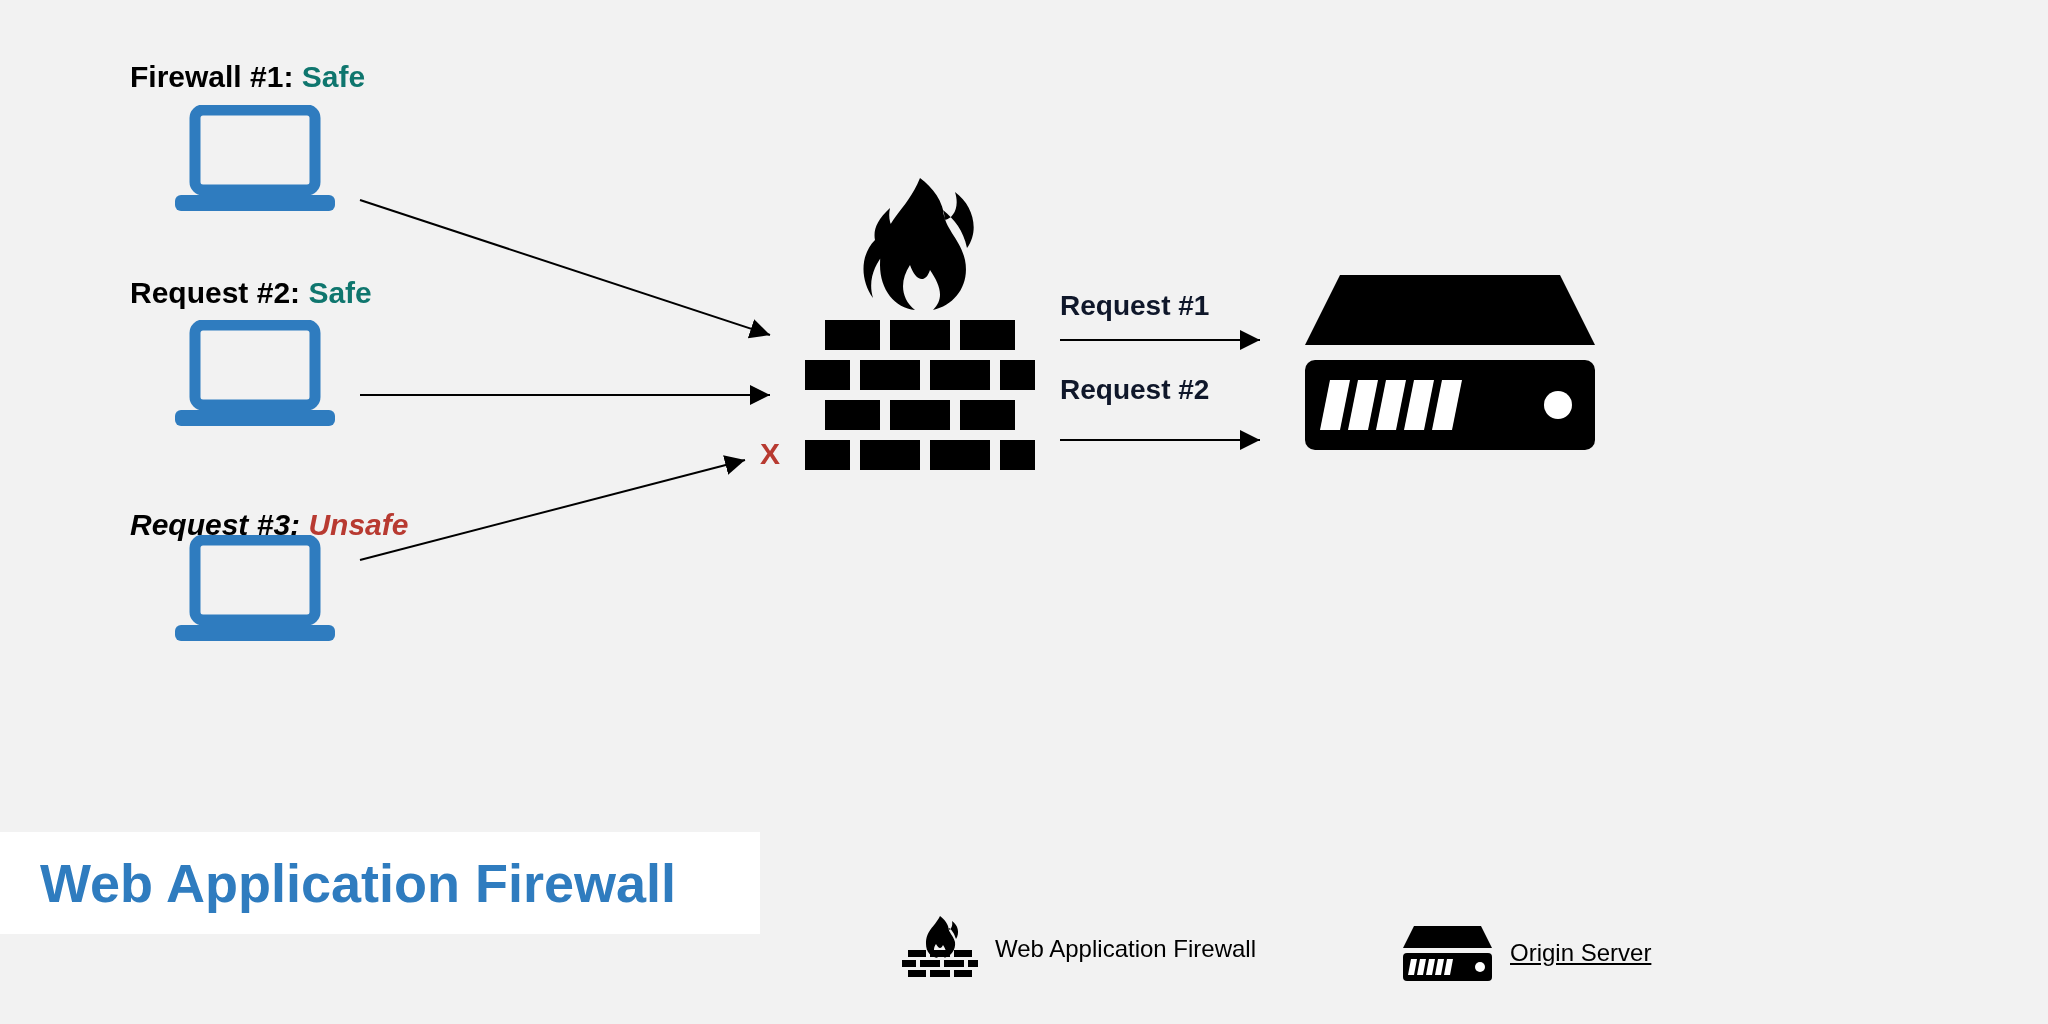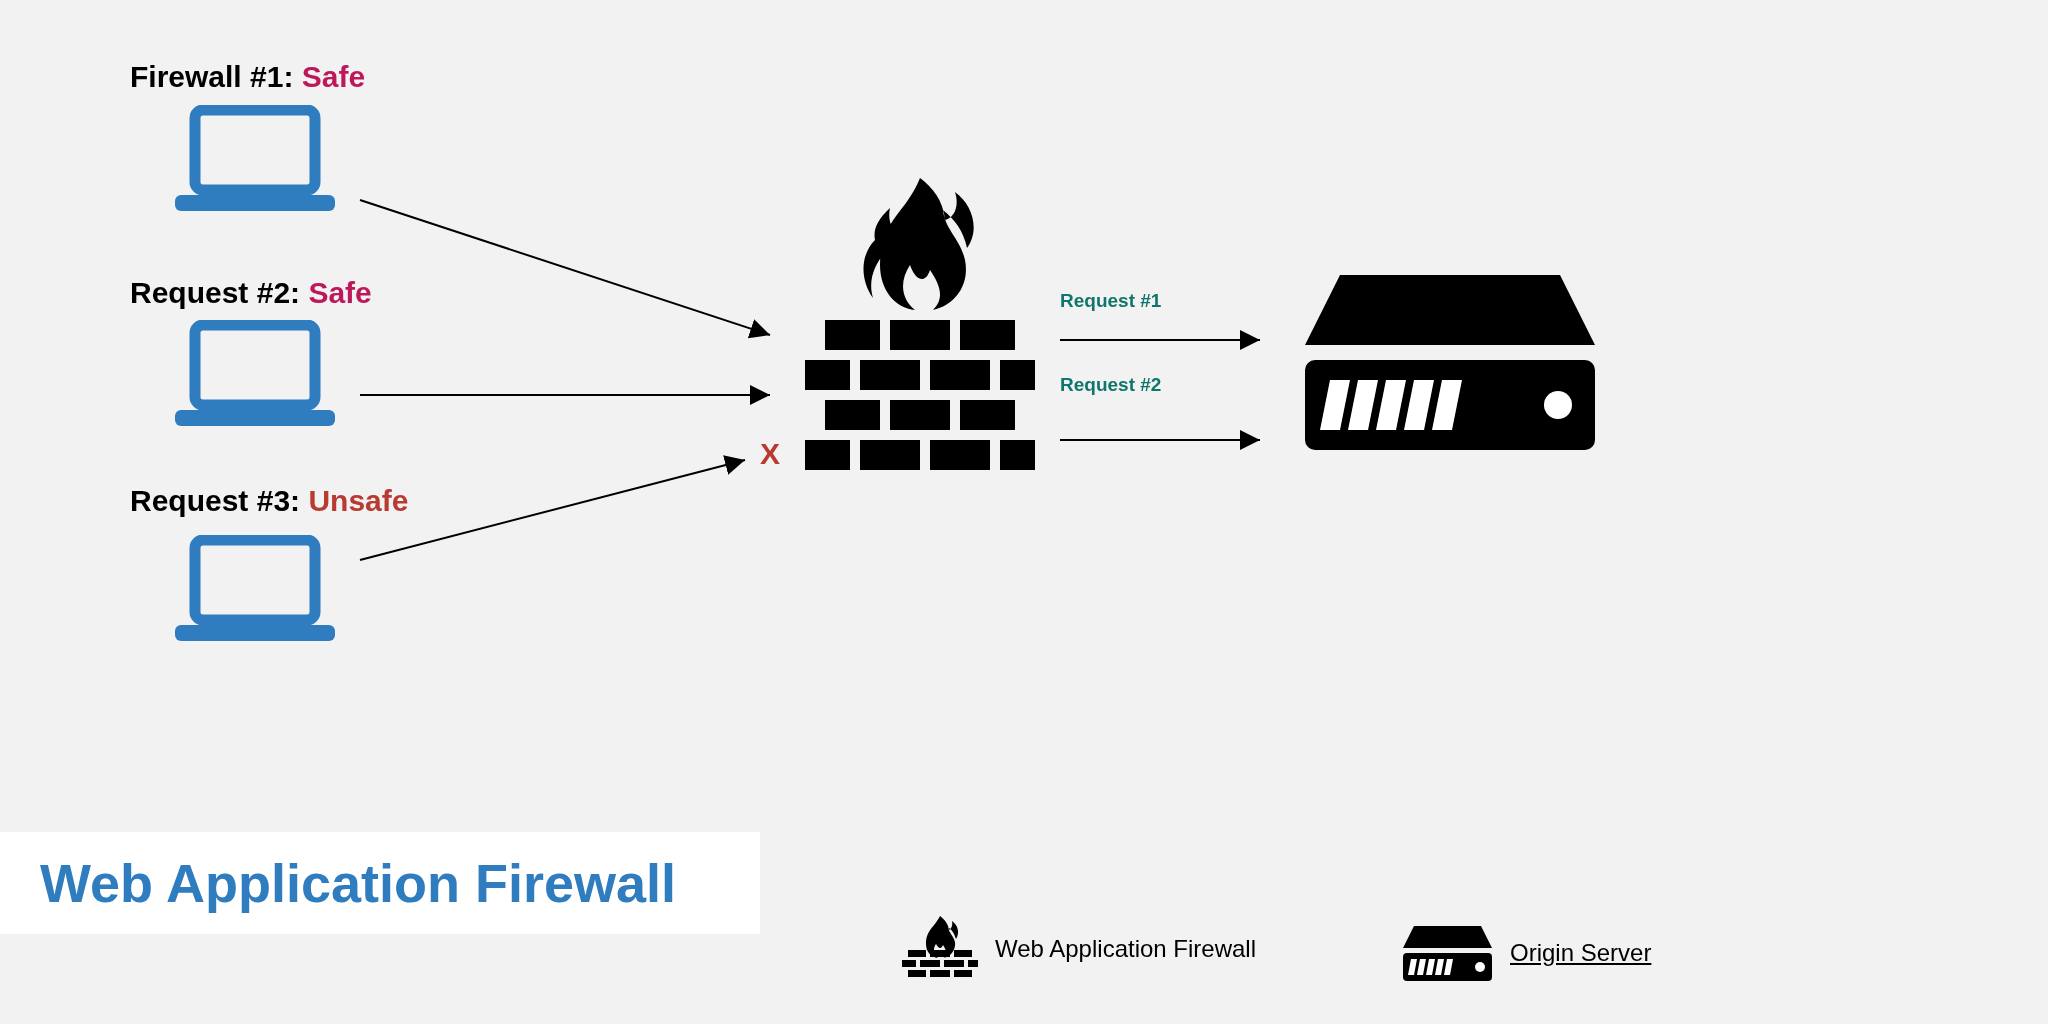--- a/index.html
+++ b/index.html
@@ -15,21 +15,21 @@
     position: relative;
     width: 100%;
     height: 100%;
   }
   .request-label {
     position: absolute;
     font-size: 30px;
     font-weight: 700;
     color: #000;
   }
-  .safe { color: #be185d; }
+  .safe { color: #0f766e; }
   .unsafe { color: #b83a31; }
   .laptop {
     position: absolute;
     width: 170px;
     height: 110px;
   }
   .arrow-line {
     stroke: #000;
     stroke-width: 2;
     fill: none;
@@ -38,23 +38,23 @@
     fill: #000;
   }
   .blocked-x {
     position: absolute;
     color: #b83a31;
     font-weight: 700;
     font-size: 30px;
   }
   .pass-label {
     position: absolute;
-    font-size: 19px;
-    font-weight: 700;
-    color: #0f766e;
+    font-size: 28px;
+    font-weight: 700;
+    color: #0f172a;
   }
   .title-banner {
     position: absolute;
     left: 0;
     bottom: 90px;
     background: #fff;
     padding: 20px 40px 20px 40px;
     width: 760px;
   }
   .title-banner span {
@@ -78,21 +78,21 @@
 <body>
 
 <div class="canvas">
 
   <div class="request-label" style="left:130px; top:60px;">
     <span>Firewall #1: </span><span class="safe">Safe</span>
   </div>
   <div class="request-label" style="left:130px; top:276px;">
     <span>Request #2: </span><span class="safe">Safe</span>
   </div>
-  <div class="request-label" style="left:130px; top:484px;">
+  <div class="request-label" style="left:130px; top:508px;font-style:italic;">
     <span>Request #3: </span><span class="unsafe">Unsafe</span>
   </div>
 
   <svg class="laptop" style="left:170px; top:105px;" viewBox="0 0 170 110">
     <rect x="25" y="5" width="120" height="80" rx="8" fill="none" stroke="#2f7cbf" stroke-width="11"></rect>
     <rect x="5" y="90" width="160" height="16" rx="6" fill="#2f7cbf"></rect>
   </svg>
   <svg class="laptop" style="left:170px; top:320px;" viewBox="0 0 170 110">
     <rect x="25" y="5" width="120" height="80" rx="8" fill="none" stroke="#2f7cbf" stroke-width="11"></rect>
     <rect x="5" y="90" width="160" height="16" rx="6" fill="#2f7cbf"></rect>

